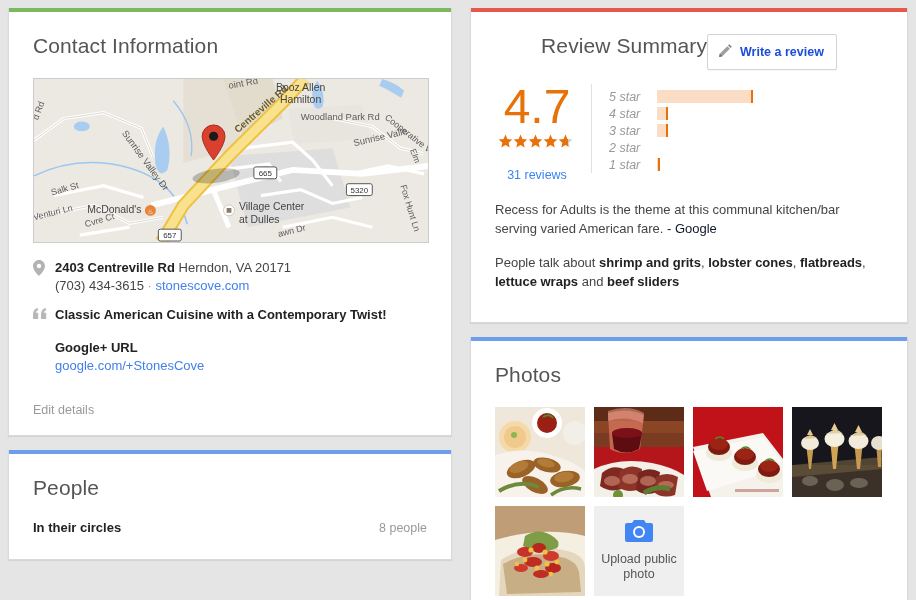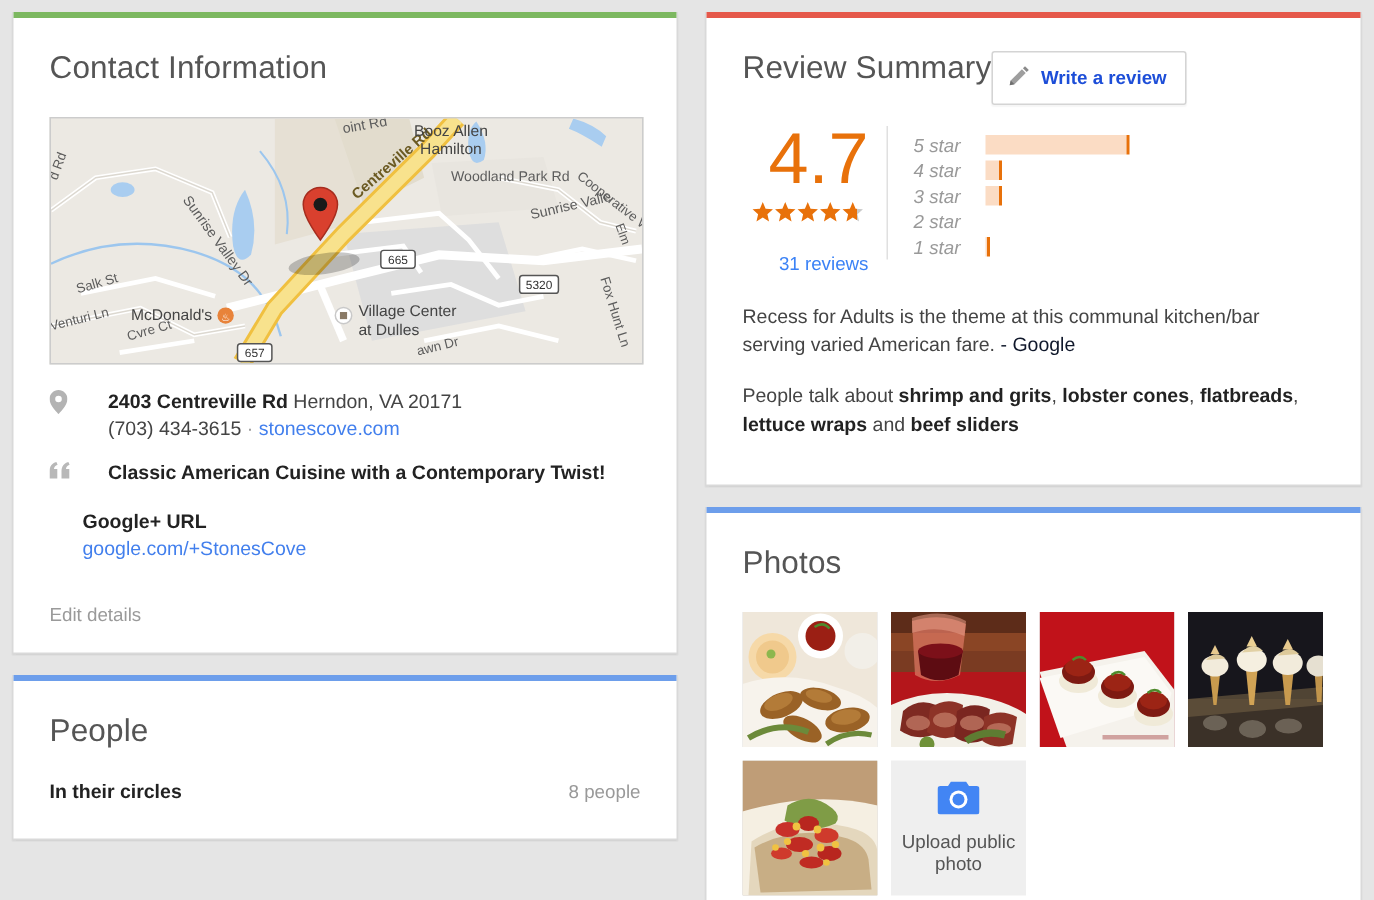--- a/index.html
+++ b/index.html
@@ -52,21 +52,20 @@
   .map-svg { display:block; width:100%; height:100%; }
 
   
   .info-row {
     display: flex;
     align-items: flex-start;
     margin-bottom: 11px;
     font-size: 13px;
     line-height: 18px;
     color: #444;
-    gap: 17px;
   }
   .info-ico {
     width: 22px; min-width: 22px; padding-top: 1px;
     color: #b3b3b3;
   }
   .info-txt { flex: 1; }
   .strongtxt { font-weight: bold; color: #222; }
   .lnk { color: #427fed; text-decoration: none; cursor: pointer; }
   .sep { color: #999; }
   .quote-line { font-weight: bold; color: #222; font-size: 13px; }
@@ -74,38 +73,38 @@
   .gplus-label { font-weight: bold; color: #222; }
   .edit-details {
     margin-top: 28px;
     font-size: 12.5px;
     color: #9a9a9a;
     cursor: pointer;
   }
 
   
   .rs-head {
-    display: flex; justify-content: flex-start; align-items: flex-start;
+    display: flex; justify-content: center; align-items: flex-start;
   }
   .btn-write {
     display: inline-flex; align-items: center; gap: 7px;
     border: 1px solid #d4d4d4;
     background: #fff;
     border-radius: 2px;
     padding: 8px 12px 8px 10px;
     font-size: 12.5px; font-weight: bold; color: #1d4ed8;
     cursor: pointer;
     box-shadow: 0 1px 1px rgba(0,0,0,.04);
     white-space: nowrap;
   }
   .rating-area {
     display: flex; align-items: flex-start; margin-top: 6px;
   }
   .rating-big {
-    width: 96px; text-align: right; padding-right: 12px;
+    width: 96px; text-align: center; padding-right: 12px;
   }
   .rating-num {
     font-size: 48px; line-height: 46px; color: #e8710a; font-weight: 400;
   }
   .rating-stars { font-size: 15px; letter-spacing: 0px; margin-top: 4px; line-height: 16px;}
   .rating-count { font-size: 12.5px; color: #3b82f6; margin-top: 16px; }
   .hist {
     border-left: 1px solid #e0e0e0;
     padding-left: 17px;
     padding-top: 4px;

